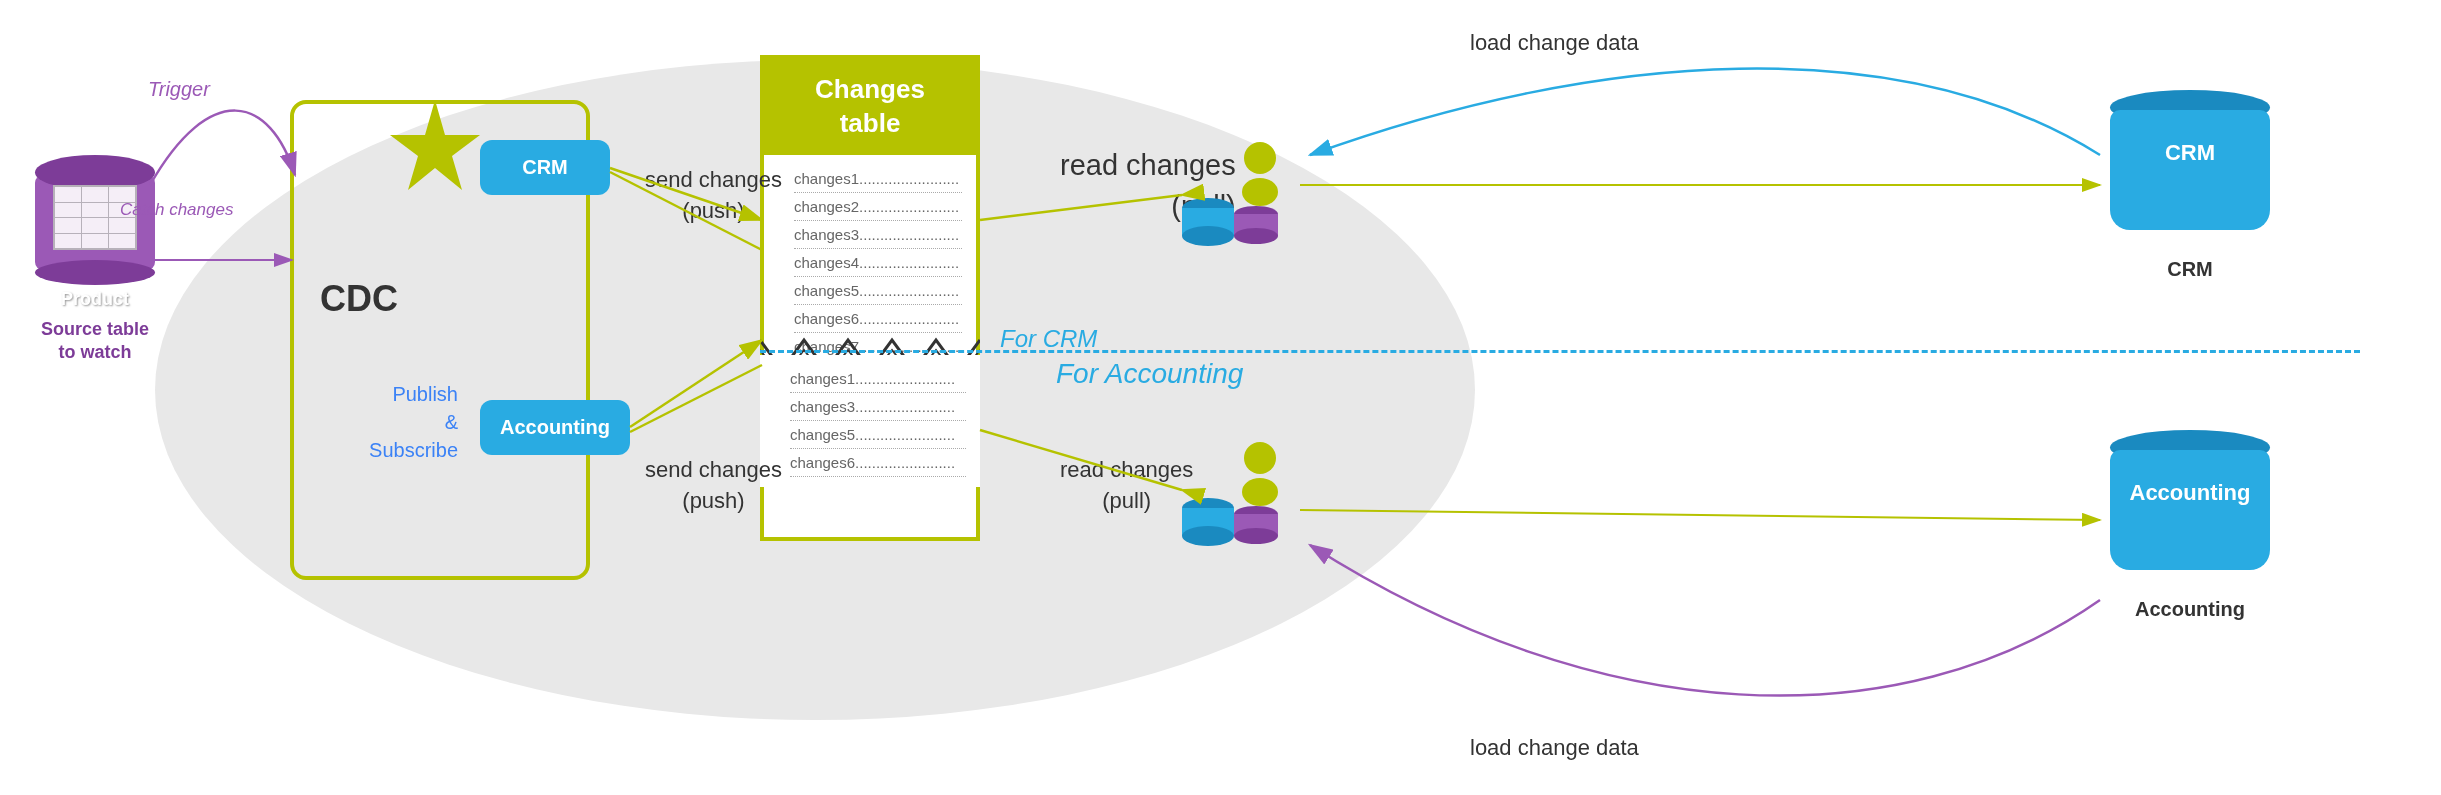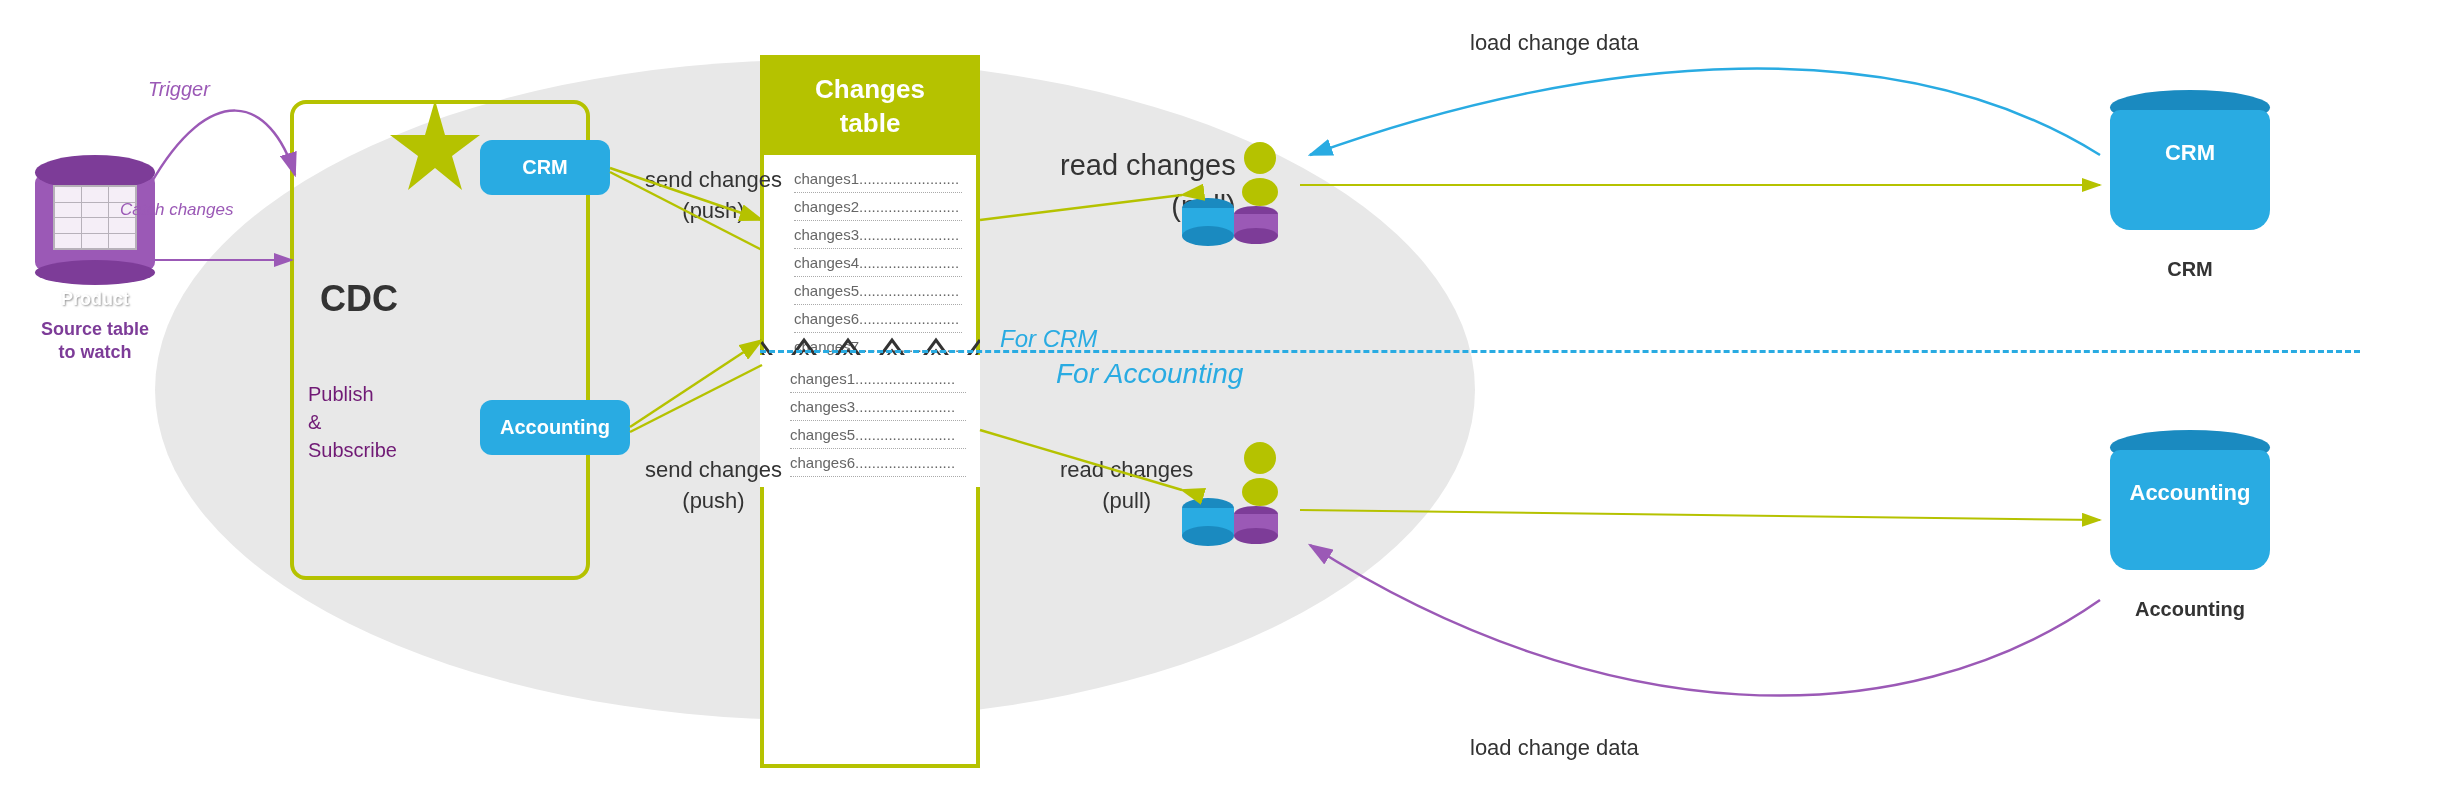--- a/index.html
+++ b/index.html
@@ -79,23 +79,23 @@
       font-size: 36px;
       font-weight: bold;
       color: #333;
       margin-top: 38px;
     }
     .publish-subscribe-label {
       position: absolute;
       left: 308px;
       top: 380px;
       font-size: 20px;
-      color: #701a75;
+      color: #3b82f6;
       line-height: 1.4;
-      text-align: left;
+      text-align: right;
       width: 150px;
     }
 
     
     .star-shape {
       position: absolute;
       left: 390px;
       top: 100px;
       width: 90px;
       height: 90px;
@@ -133,21 +133,21 @@
       font-size: 20px;
       font-weight: bold;
     }
 
     
     .changes-table-container {
       position: absolute;
       left: 760px;
       top: 55px;
       width: 220px;
-      height: 713px;
+      height: 486px;
       border: 4px solid #b5c200;
       background: white;
     }
     .changes-table-header {
       background: #b5c200;
       color: white;
       text-align: center;
       font-size: 26px;
       font-weight: bold;
       padding: 14px 8px;

